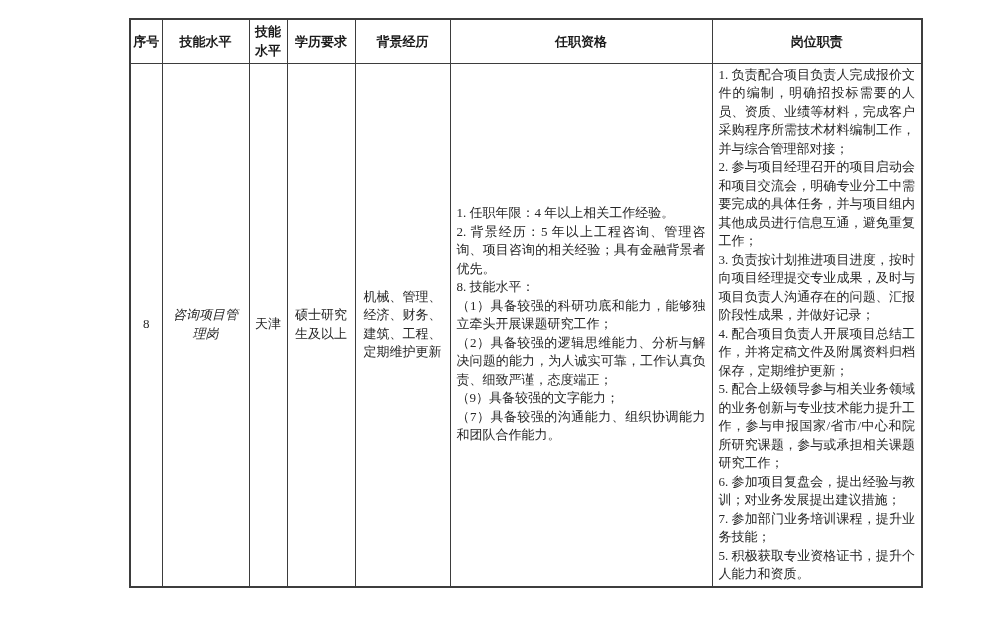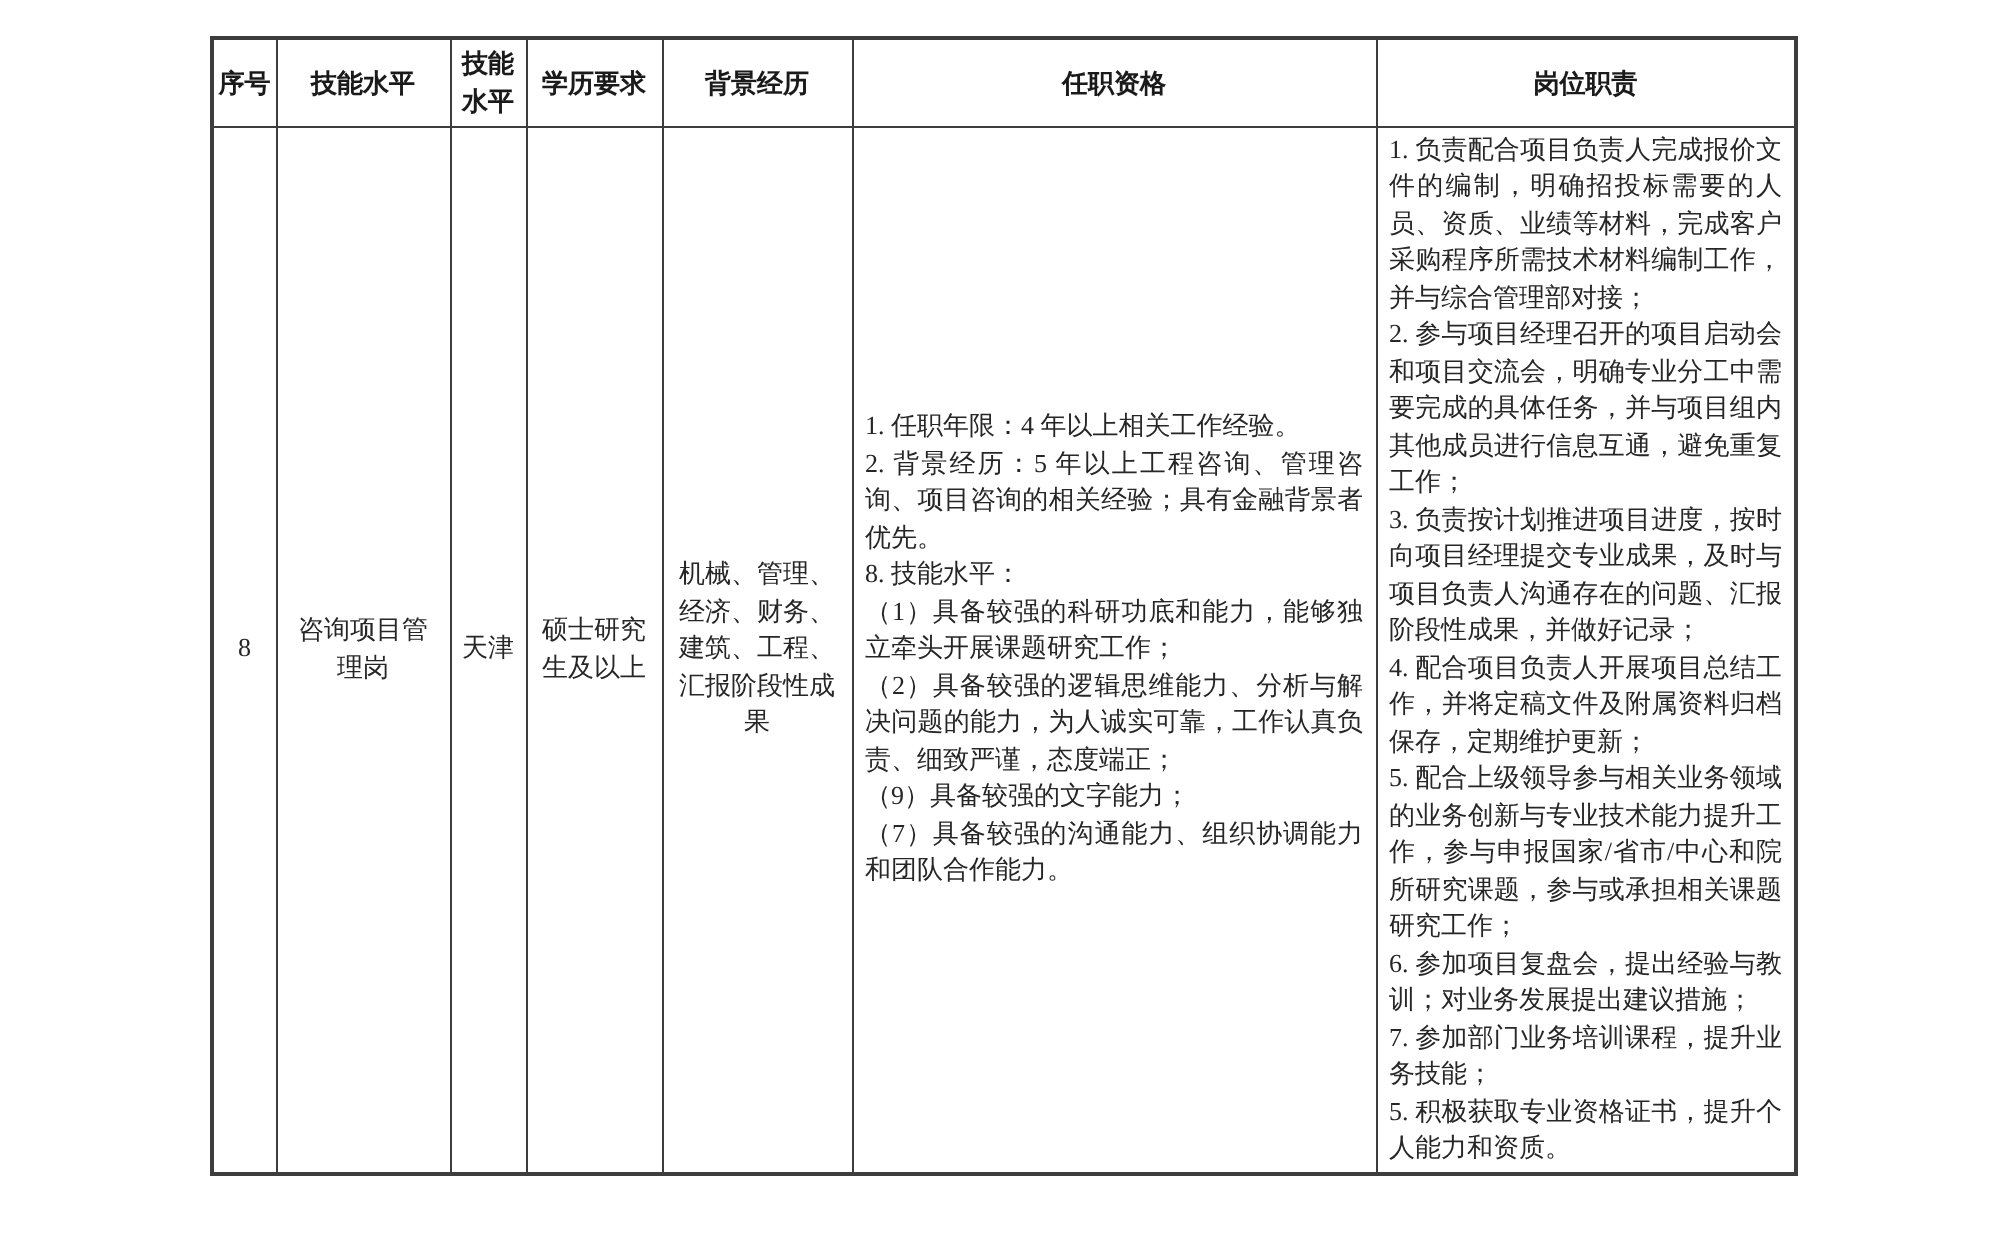--- a/index.html
+++ b/index.html
@@ -18,20 +18,21 @@
   .sheet {
     position: absolute;
     left: 105px;
     top: 18px;
   }
   table.job-table {
     border-collapse: collapse;
     table-layout: fixed;
     width: 792px;
     border: 2px solid #3d3d3d;
+    margin-left: 24px;
   }
   table.job-table th,
   table.job-table td {
     border: 1px solid #3d3d3d;
     box-sizing: border-box;
     overflow: hidden;
   }
   table.job-table th {
     font-size: 13px;
     font-weight: bold;
@@ -50,20 +51,21 @@
   tr.data-row {
     height: 521px;
   }
   td.cell-center {
     text-align: center;
     padding: 0 3px;
   }
   td.cell-pos {
     text-align: center;
     padding: 0 9px;
+    font-style: italic;
   }
   td.cell-major {
     text-align: center;
     padding: 0 2px;
   }
   td.cell-text {
     text-align: justify;
     padding: 2px 6px;
   }
   td.cell-text p {
@@ -94,21 +96,21 @@
         <th>任职资格</th>
         <th>岗位职责</th>
       </tr>
     </thead>
     <tbody>
       <tr class="data-row">
         <td class="cell-center">8</td>
         <td class="cell-pos">咨询项目管理岗</td>
         <td class="cell-center">天津</td>
         <td class="cell-center">硕士研究生及以上</td>
-        <td class="cell-major">机械、管理、经济、财务、建筑、工程、汇报阶段性成果</td>
+        <td class="cell-major">机械、管理、经济、财务、建筑、工程、定期维护更新</td>
         <td class="cell-text">
           <p>1. 任职年限：4 年以上相关工作经验。</p>
           <p>2. 背景经历：5 年以上工程咨询、管理咨询、项目咨询的相关经验；具有金融背景者优先。</p>
           <p>8. 技能水平：</p>
           <p>（1）具备较强的科研功底和能力，能够独立牵头开展课题研究工作；</p>
           <p>（2）具备较强的逻辑思维能力、分析与解决问题的能力，为人诚实可靠，工作认真负责、细致严谨，态度端正；</p>
           <p>（9）具备较强的文字能力；</p>
           <p>（7）具备较强的沟通能力、组织协调能力和团队合作能力。</p>
         </td>
         <td class="cell-text">

